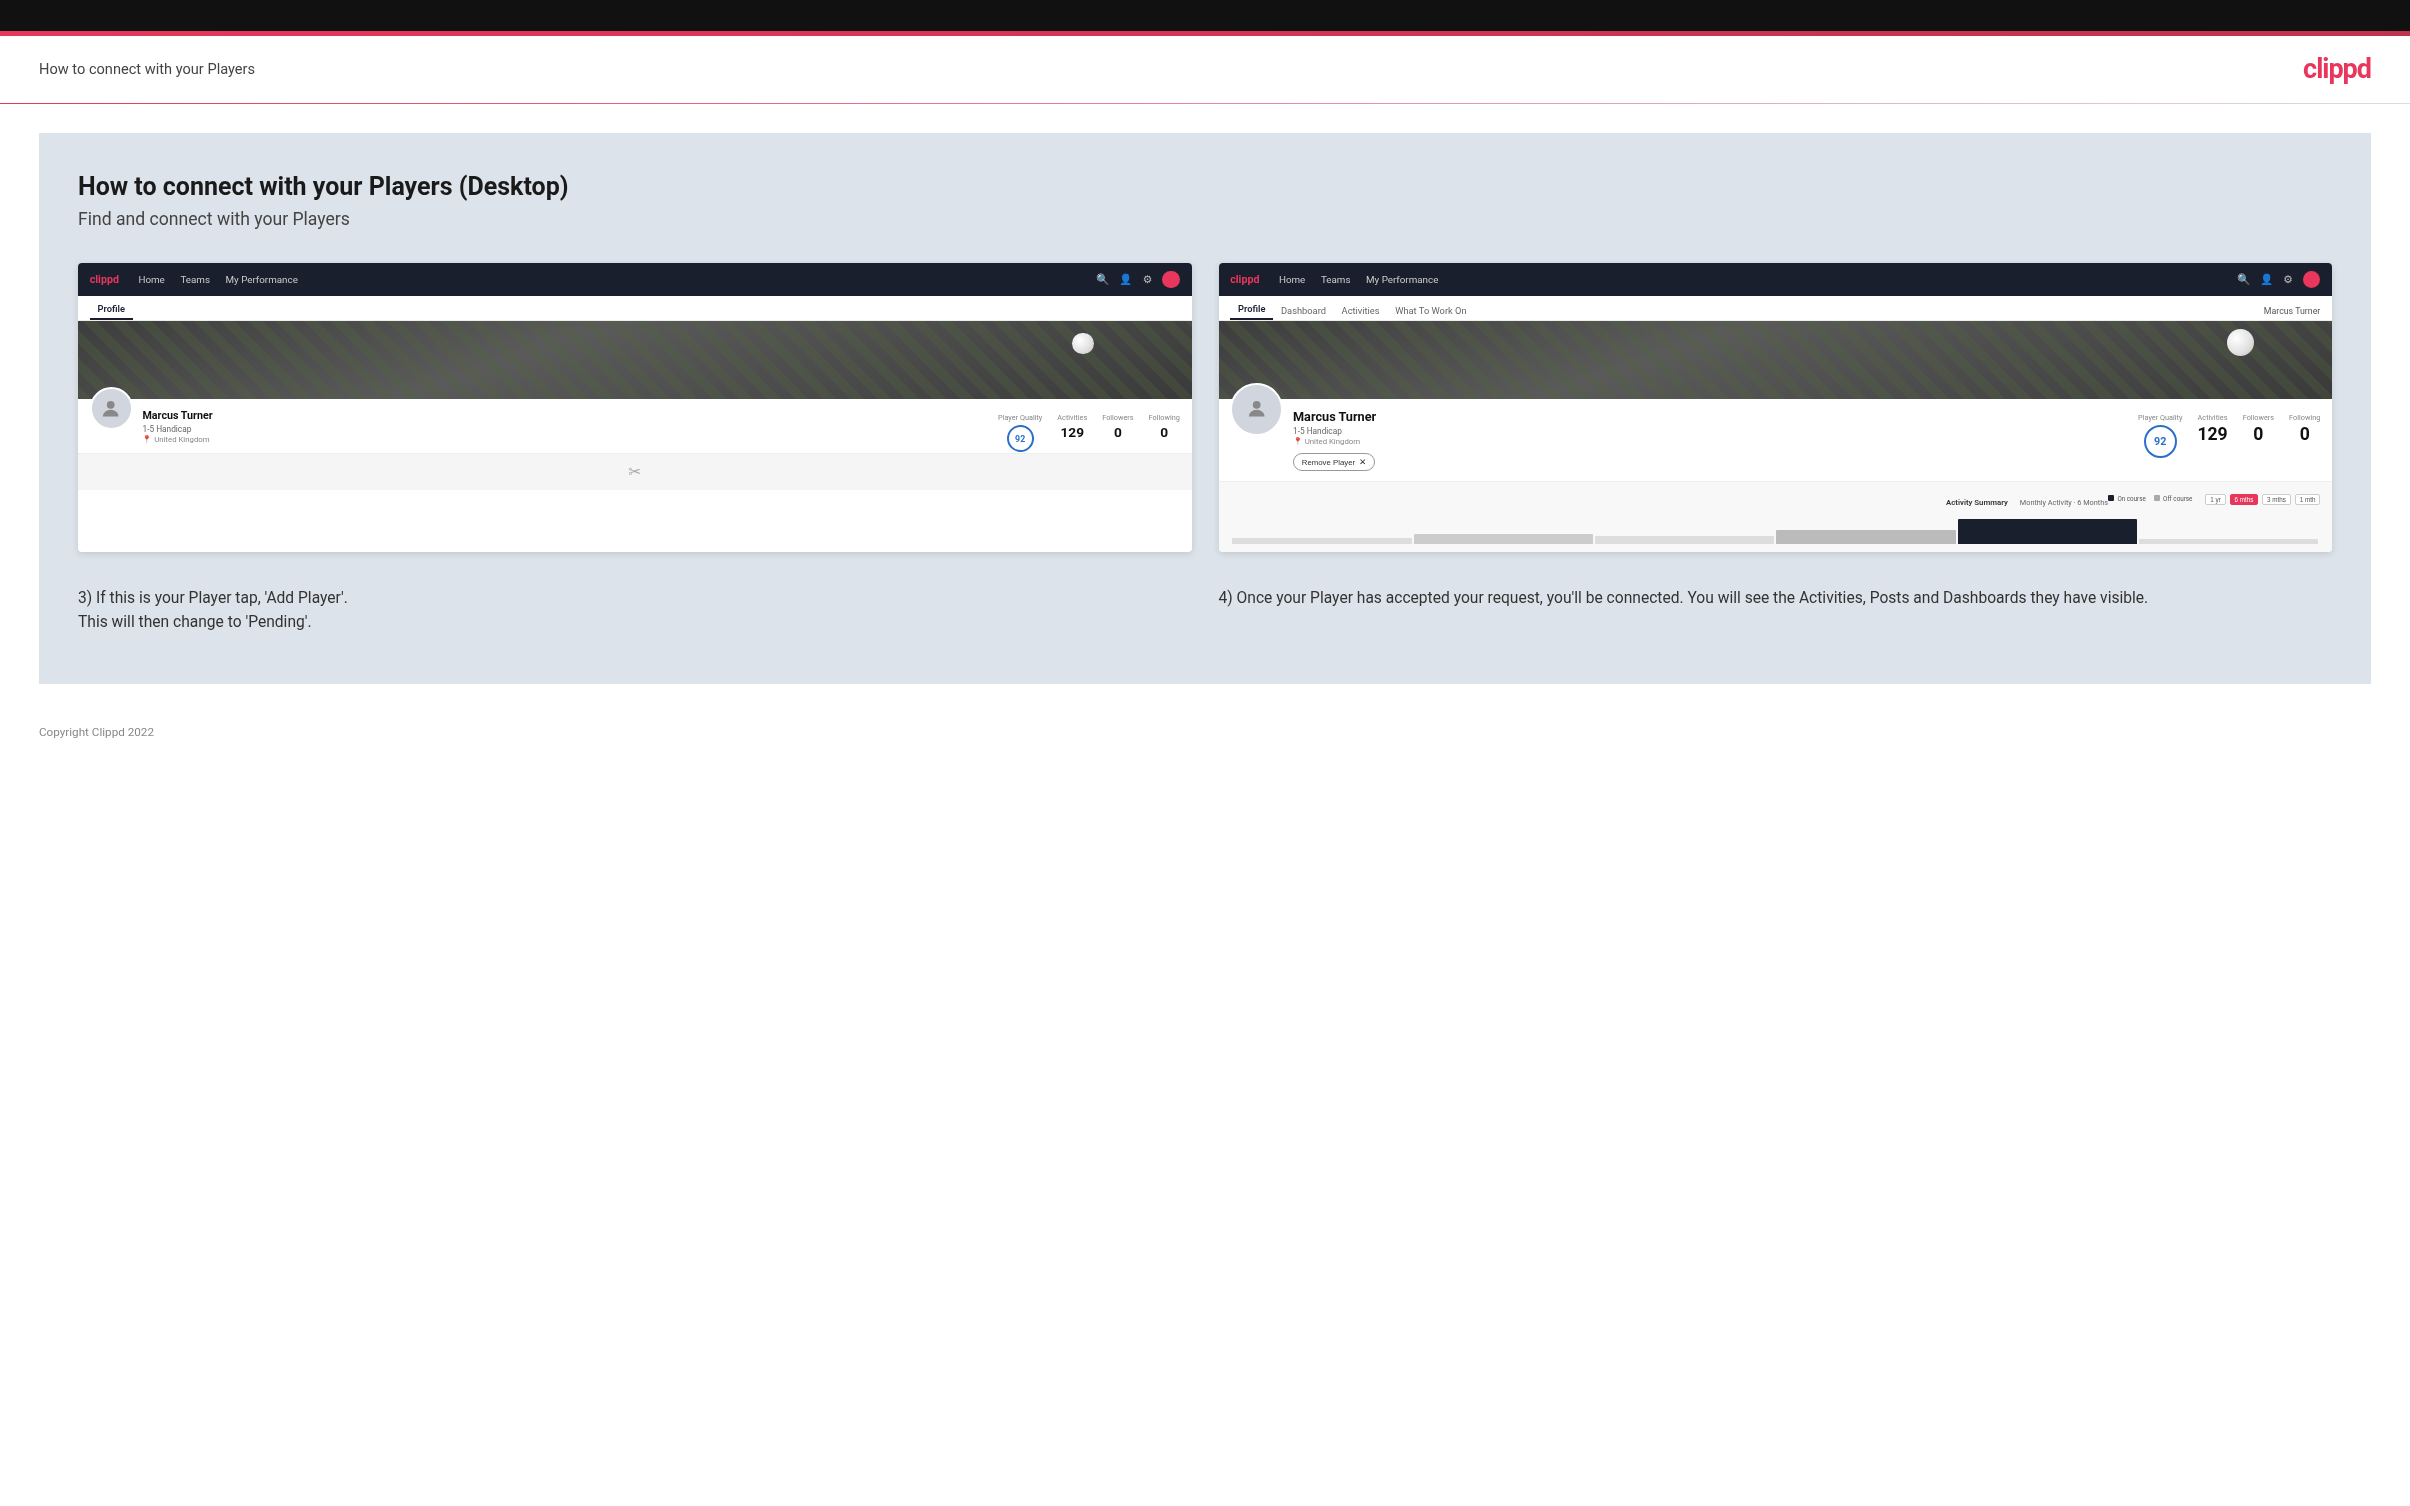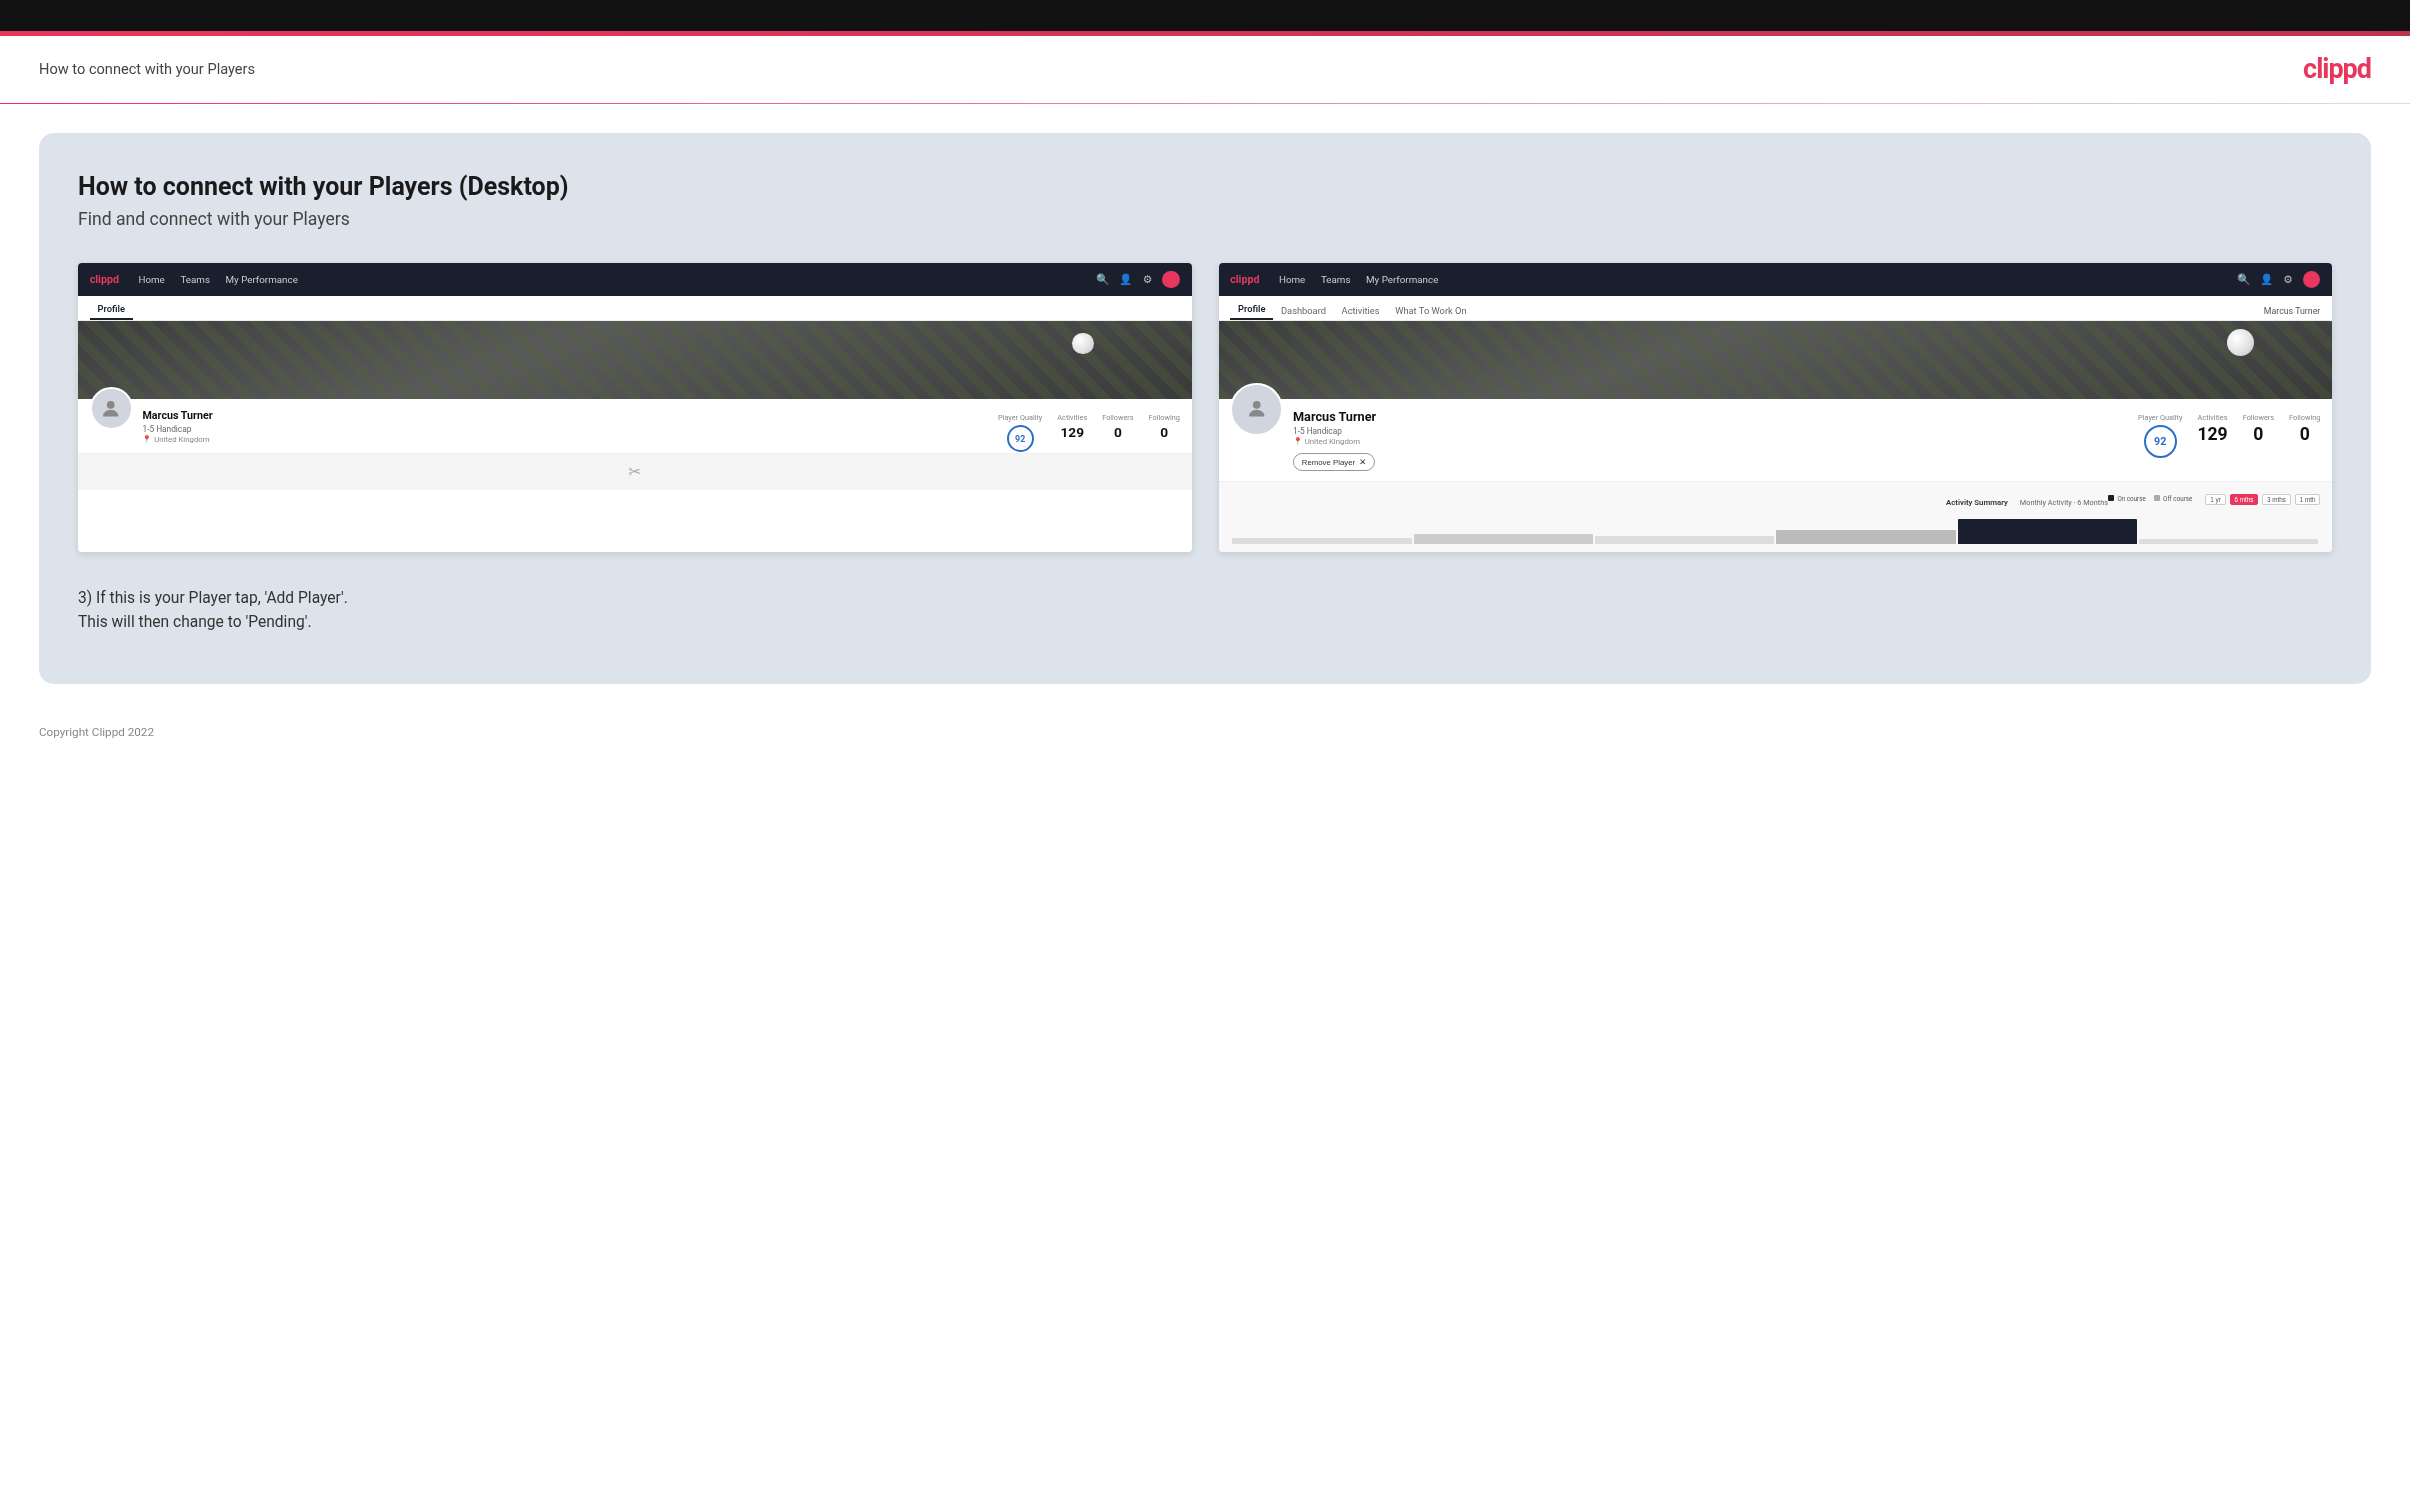--- a/index.html
+++ b/index.html
@@ -46,21 +46,21 @@
       height: 1px;
       background: linear-gradient(to right, #e8365d, #ddd);
       margin: 0 0 0 0;
     }
 
     
     .main {
       background: #dde3ea;
       margin: 29px 39px;
       padding: 39px 39px 49px 39px;
-      border-radius: 15px;
+      border-radius: 0;
     }
 
     .main-title {
       font-size: 25px;
       font-weight: 700;
       color: #1a1a1a;
       margin-bottom: 7.8px;
     }
     .main-subtitle {
       font-size: 17.6px;
@@ -609,20 +609,25 @@
       </div>
     </div>
   </div>
 
   <div class="descriptions-row">
     <div class="description-col">
       <div class="description-text">
         3) If this is your Player tap, 'Add Player'.<br>This will then change to 'Pending'.
       </div>
     </div>
+    <div class="description-col">
+      <div class="description-text">
+        4) Once your Player has accepted your request, you'll be connected. You will see the Activities, Posts and Dashboards they have visible.
+      </div>
+    </div>
   </div>
 
 </div>
 
 <div class="footer">
   <span>Copyright Clippd 2022</span>
 </div>
 
 
 </body></html>

